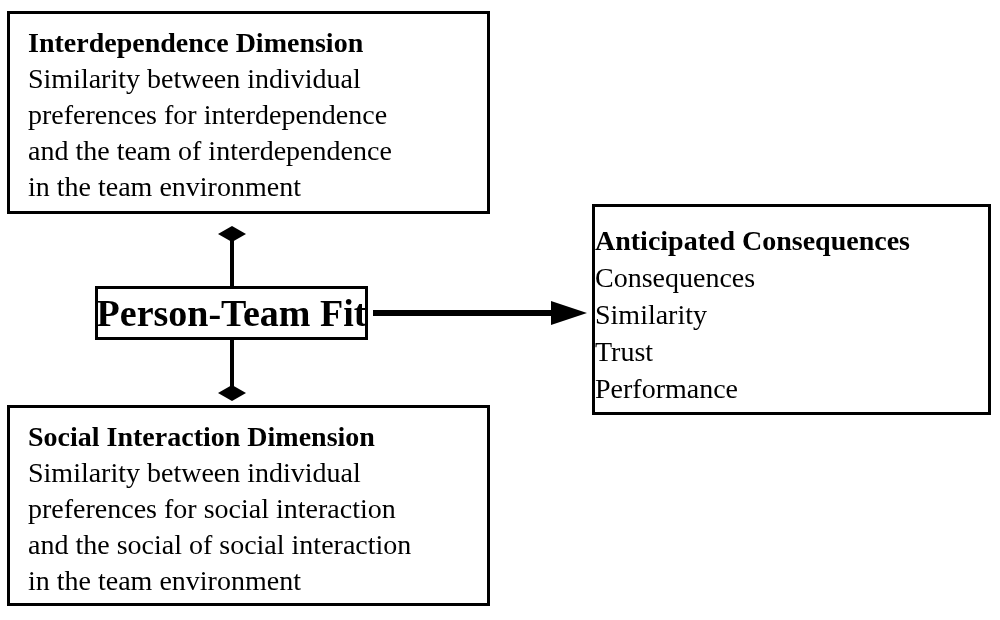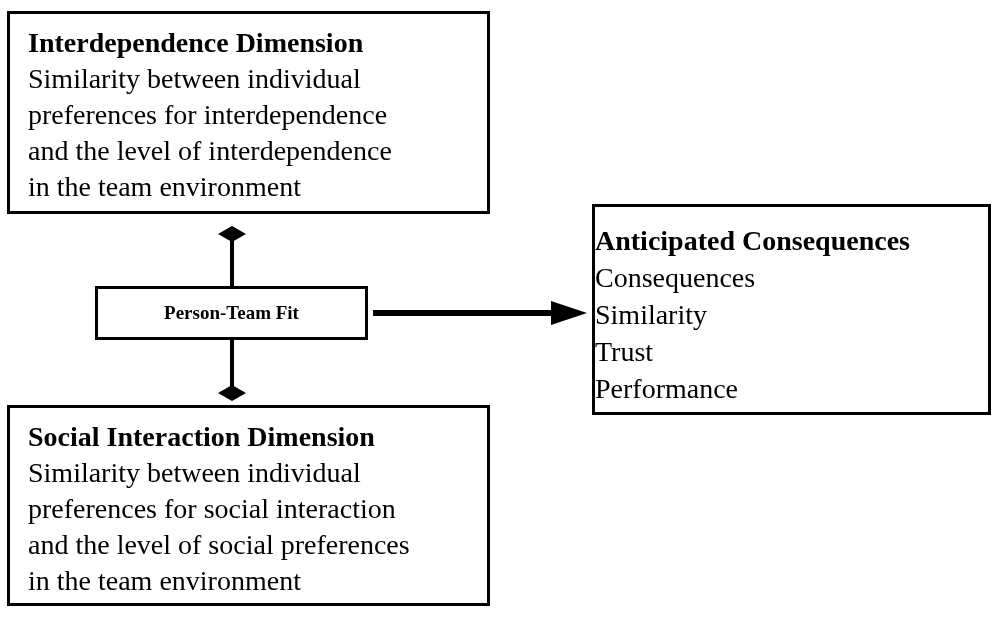--- a/index.html
+++ b/index.html
@@ -69,21 +69,21 @@
     line-height: 37px;
     white-space: nowrap;
   }
   .consequence-item {
     font-size: 28px;
     line-height: 37px;
     white-space: nowrap;
   }
   .ptf-label {
     font-weight: bold;
-    font-size: 19px;
+    font-size: 38px;
     white-space: nowrap;
   }
   .connector-layer {
     position: absolute;
     left: 0;
     top: 0;
     width: 1000px;
     height: 620px;
     pointer-events: none;
   }
@@ -110,33 +110,33 @@
     <polygon class="fill" points="218,393 232,385 246,393 232,401"></polygon>
 
     <line class="stroke" x1="373" y1="313" x2="556" y2="313" stroke-width="6"></line>
     <polygon class="fill" points="587,313 551,301 551,325"></polygon>
   </svg>
 
   <div class="box box-interdependence">
     <div class="box-title">Interdependence Dimension</div>
     <div class="box-line">Similarity between individual</div>
     <div class="box-line">preferences for interdependence</div>
-    <div class="box-line">and the level of interdependence</div>
+    <div class="box-line">and the team of interdependence</div>
     <div class="box-line">in the team environment</div>
   </div>
 
   <div class="box box-ptf">
     <div class="ptf-label">Person-Team Fit</div>
   </div>
 
   <div class="box box-social">
     <div class="box-title">Social Interaction Dimension</div>
     <div class="box-line">Similarity between individual</div>
     <div class="box-line">preferences for social interaction</div>
-    <div class="box-line">and the level of social preferences</div>
+    <div class="box-line">and the social of social interaction</div>
     <div class="box-line">in the team environment</div>
   </div>
 
   <div class="box box-consequences">
     <div class="consequence-title">Anticipated Consequences</div>
     <div class="consequence-item">Consequences</div>
     <div class="consequence-item">Similarity</div>
     <div class="consequence-item">Trust</div>
     <div class="consequence-item">Performance</div>
   </div>

